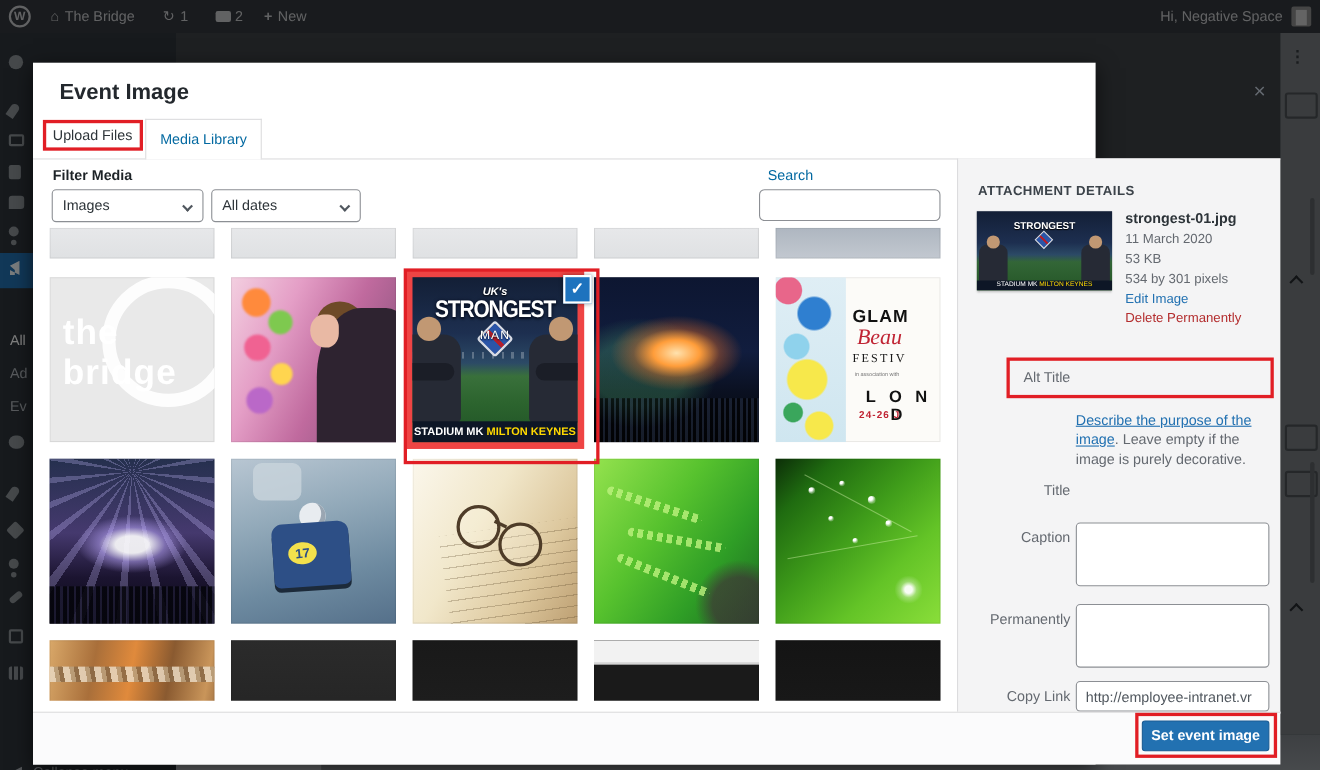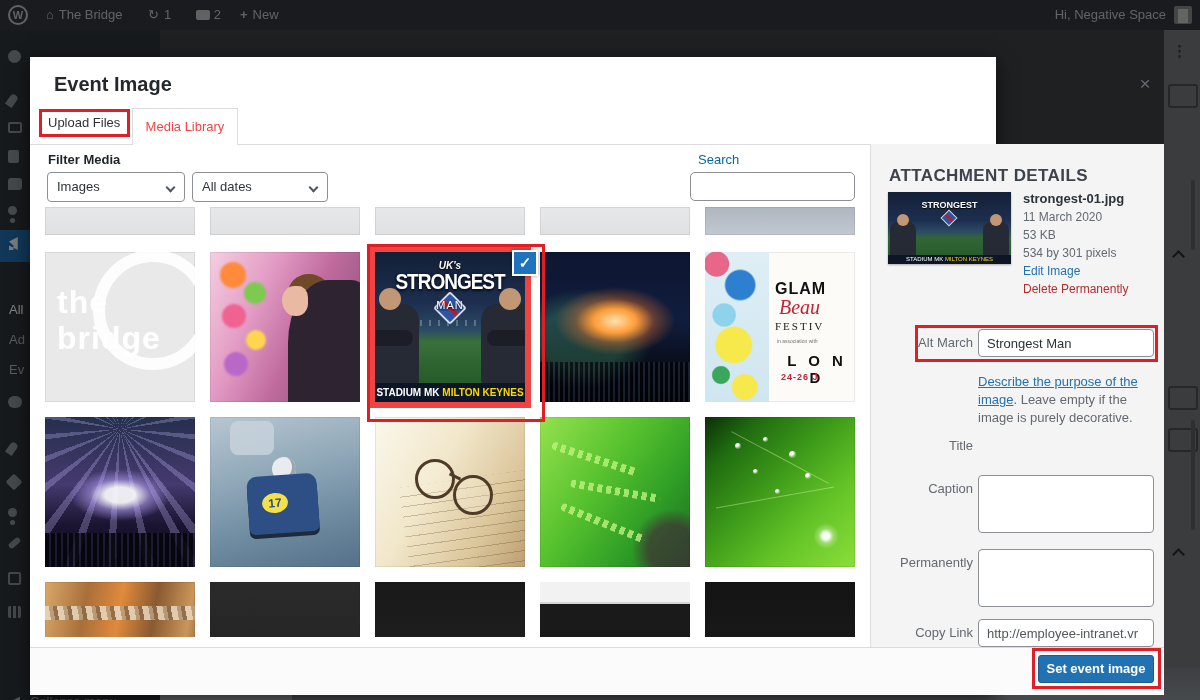--- a/index.html
+++ b/index.html
@@ -41,21 +41,21 @@
   .rs-scroll { position:absolute; left:27px; width:4px; background:#5a5e62; border-radius:2px; }
 
   .dim-overlay { left:0; top:0; width:1200px; height:700px; background:rgba(0,0,0,0.5); z-index:2; }
 
   
   .modal { left:30px; top:30px; width:966px; height:638px; background:#fff; z-index:3; box-shadow:0 5px 18px rgba(0,0,0,.6);margin-top:27px; }
   .modal-title { left:24px; top:16px; font-size:20px; font-weight:bold; color:#23282d; }
   .modal-close { left:1102px; top:14px; width:26px; height:26px; font-size:19px; color:#646970; text-align:center; line-height:26px; cursor:pointer; }
   .tab-line { left:0; top:87px; width:1134px; height:0; border-top:1px solid #dcdcde; }
   .tab-upload { left:18px; top:58px; font-size:13px; color:#2c3338; }
-  .tab-library { left:102px; top:51px; width:106px; height:37px; background:#fff; border:1px solid #dcdcde; border-bottom:none; font-size:13px; color:#ef4444; text-align:center; line-height:35px; z-index:1; }
+  .tab-library { left:102px; top:51px; width:106px; height:37px; background:#fff; border:1px solid #dcdcde; border-bottom:none; font-size:13px; color:#0369a1; text-align:center; line-height:35px; z-index:1; }
 
   .filter-heading { left:18px; top:95px; font-size:13px; font-weight:bold; color:#1d2327; }
   .sel { height:30px; border:1px solid #8c8f94; border-radius:4px; background:#fff; font-size:13px; color:#2c3338; line-height:28px; padding-left:9px; }
   .sel-chev { position:absolute; right:10px; top:11px; width:7px; height:7px; border-right:2px solid #50575e; border-bottom:2px solid #50575e; transform:rotate(45deg); }
   .sel-type { left:17px; top:115px; width:138px; }
   .sel-date { left:162px; top:115px; width:136px; }
   .search-label { left:668px; top:95px; font-size:13px; color:#0369a1; }
   .search-input { left:660px; top:115px; width:165px; height:29px; border:1px solid #8c8f94; border-radius:5px; font-size:13px; padding:0 8px; }
 
   
@@ -131,21 +131,21 @@
   .t-rope { background:linear-gradient(100deg,#d9a869 0%,#a96f3a 25%,#e08a3c 45%,#8a5a30 65%,#c9955a 85%,#7a4e2a 100%); }
   .rope-band { position:absolute; top:24px; width:150px; height:14px; background:repeating-linear-gradient(80deg,#e9d9c2 0 6px, #b9a07e 6px 10px, #8a6a48 10px 14px); opacity:.85; }
   .t-dark1 { background:linear-gradient(180deg,#2b2b2b,#1d1d1d); }
   .t-dark2 { background:linear-gradient(180deg,#191919,#242424); }
   .t-vidposter { background:#1a1a1a; }
   .vid-top { position:absolute; top:0; width:150px; height:22px; background:#f2f2f2; border-bottom:2px solid #d5d5d5; }
   .t-dark3 { background:linear-gradient(180deg,#141414,#1f1f1f); }
 
   
   .att-panel { left:840px; top:87px; width:294px; height:505px; background:#f4f4f5; border-left:1px solid #dcdcde; overflow:hidden; }
-  .att-head { position:absolute; left:18px; top:22px; font-size:17px; font-weight:bold; color:#3c434a; letter-spacing:.4px; }
+  .att-head { position:absolute; left:18px; top:22px; font-size:12px; font-weight:bold; color:#3c434a; letter-spacing:.4px; }
   .att-thumb { position:absolute; left:17px; top:48px; width:123px; height:72px; background:linear-gradient(180deg,#131f36 0%,#1d2f50 40%,#2c4a66 55%,#336637 64%,#245626 100%); overflow:hidden; box-shadow:0 1px 2px rgba(0,0,0,.3); }
   .mt-main { position:absolute; left:0; top:8px; width:123px; text-align:center; color:#fff; font-size:9px; font-weight:bold; text-shadow:0 1px 1px #000; }
   .mt-shield { position:absolute; left:55px; top:20px; width:12px; height:12px; background:linear-gradient(180deg,#2b55a8 0 40%,#b01f2e 40% 60%,#2b55a8 60% 100%); transform:rotate(45deg); border:1px solid #d8dce6; }
   .mt-man-l { position:absolute; left:2px; bottom:8px; width:26px; height:34px; background:#262a35; border-radius:8px 8px 2px 2px; }
   .mt-man-l::before, .mt-man-r::before { content:""; position:absolute; left:50%; top:-8px; margin-left:-6px; width:12px; height:12px; border-radius:50%; background:#c19873; }
   .mt-man-r { position:absolute; right:2px; bottom:8px; width:26px; height:34px; background:#262a35; border-radius:8px 8px 2px 2px; }
   .mt-caption { position:absolute; left:0; bottom:0; width:123px; height:9px; background:#0d1626; font-size:6px; line-height:9px; text-align:center; white-space:nowrap; }
   .att-meta { position:absolute; left:152px; top:46px; width:140px; font-size:12px; color:#646970; line-height:18px; }
   .att-file { font-size:13px; font-weight:bold; color:#2c3338; }
   .link-blue { color:#2271b1; cursor:pointer; }
@@ -371,22 +371,21 @@
       </div>
       <div class="att-meta">
         <div class="att-file">strongest-01.jpg</div>
         <div>11 March 2020</div>
         <div>53 KB</div>
         <div>534 by 301 pixels</div>
         <div class="link-blue">Edit Image</div>
         <div class="link-red">Delete Permanently</div>
       </div>
 
-      <div class="fld-label alt-label">Alt March</div>
-      <input class="fld-input alt-input" value="Strongest Man" style="">
+      <div class="fld-label alt-label">Alt Title</div>
       <div class="help-text"><span class="help-link">Describe the purpose of the image</span><span>. Leave empty if the image is purely decorative.</span></div>
 
       <div class="fld-label title-label">Title</div>
 
       <div class="fld-label caption-label">Caption</div>
       <textarea class="fld-area caption-area" style=""></textarea>
 
       <div class="fld-label desc-label">Permanently</div>
       <textarea class="fld-area desc-area" style=""></textarea>
 

